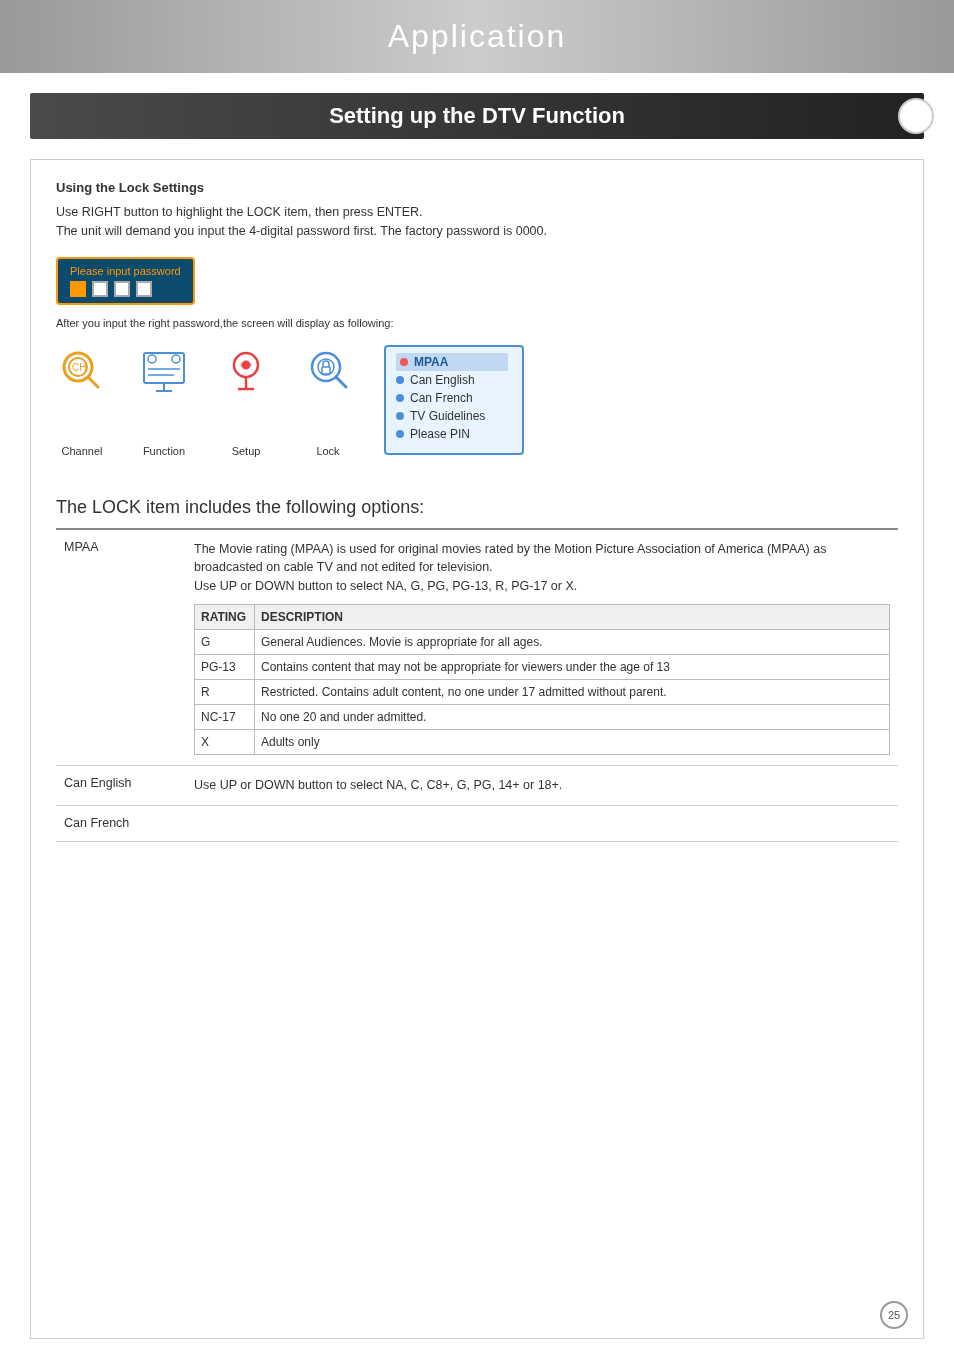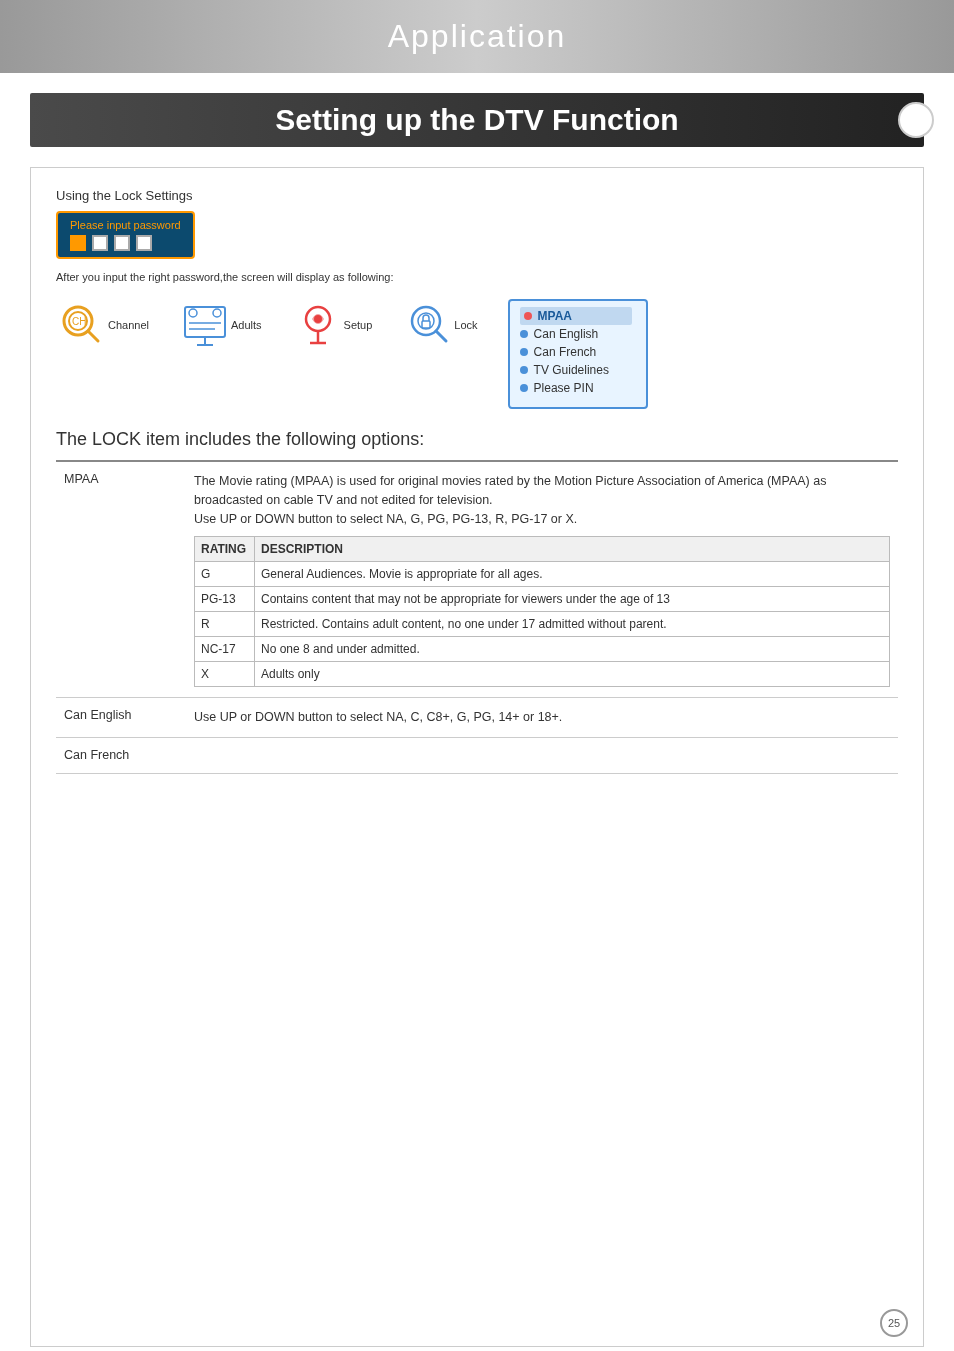--- a/index.html
+++ b/index.html
@@ -25,21 +25,21 @@
       color: #fff;
       letter-spacing: 2px;
     }
 
     
     .section-title-bar {
       background: linear-gradient(to right, #4a4a4a, #222);
       color: #fff;
       text-align: center;
       padding: 10px 20px;
-      font-size: 30px;
+      font-size: 22px;
       font-weight: bold;
       margin: 0 30px 20px 30px;
       position: relative;
       border-radius: 2px;
     }
     .section-title-bar .circle-badge {
       position: absolute;
       right: -10px;
       top: 50%;
       transform: translateY(-50%);
@@ -53,21 +53,21 @@
     
     .main-content {
       margin: 0 30px;
       border: 1px solid #ccc;
       padding: 20px 25px 30px 25px;
       min-height: 1180px;
       position: relative;
     }
 
     .section-heading {
-      font-weight: normal;
+      font-weight: bold;
       font-size: 13px;
       margin-bottom: 8px;
     }
 
     .intro-text {
       font-size: 12.5px;
       line-height: 1.5;
       margin-bottom: 16px;
     }
 
@@ -111,23 +111,24 @@
 
     
     .icons-row {
       display: flex;
       gap: 30px;
       margin-bottom: 20px;
       align-items: flex-end;
     }
     .icon-item {
       display: flex;
-      flex-direction: row;
+      flex-direction: column;
       align-items: center;
       font-size: 11px;
+      gap: 48px;
     }
     .lock-popup {
       border: 2px solid #4a90d9;
       border-radius: 4px;
       background: #e8f4ff;
       padding: 6px 14px 10px 10px;
       min-width: 140px;
     }
     .lock-popup-item {
       display: flex;
@@ -240,20 +241,24 @@
   <span>Setting up the DTV Function</span>
   <div class="circle-badge"></div>
 </div>
 
 <div class="main-content">
 
   
   <div class="section-heading">Using the Lock Settings</div>
 
   
+  <div class="intro-text">
+    <div>Use RIGHT button to highlight the LOCK item, then press ENTER.</div>
+    <div>The unit will demand you input the 4-digital password first. The factory password is 0000.</div>
+  </div>
 
   
   <div class="password-box">
     <div class="password-label">Please input password</div>
     <div class="password-squares">
       <div class="filled-square"></div>
       <div class="empty-square"></div>
       <div class="empty-square"></div>
       <div class="empty-square"></div>
     </div>
@@ -281,21 +286,21 @@
       <div class="icon-item">
         <svg width="52" height="52" viewBox="0 0 52 52">
           <rect x="6" y="8" width="40" height="30" rx="2" fill="none" stroke="#4a90d9" stroke-width="2"></rect>
           <circle cx="14" cy="14" r="4" fill="none" stroke="#4a90d9" stroke-width="1.5"></circle>
           <circle cx="38" cy="14" r="4" fill="none" stroke="#4a90d9" stroke-width="1.5"></circle>
           <line x1="10" y1="24" x2="42" y2="24" stroke="#4a90d9" stroke-width="1.5"></line>
           <line x1="10" y1="30" x2="36" y2="30" stroke="#4a90d9" stroke-width="1.5"></line>
           <line x1="26" y1="38" x2="26" y2="46" stroke="#4a90d9" stroke-width="2"></line>
           <line x1="18" y1="46" x2="34" y2="46" stroke="#4a90d9" stroke-width="2"></line>
         </svg>
-        <span>Adults</span>
+        <span>Function</span>
       </div>
 
       <div class="icon-item">
         <svg width="52" height="52" viewBox="0 0 52 52">
           <circle cx="26" cy="20" r="12" fill="none" stroke="#e84040" stroke-width="2.5"></circle>
           <path d="M20 20 Q26 10 32 20 Q26 30 20 20" fill="#e84040" opacity="0.5"></path>
           <circle cx="26" cy="20" r="4" fill="#e84040"></circle>
           <line x1="26" y1="32" x2="26" y2="44" stroke="#e84040" stroke-width="2.5"></line>
           <line x1="18" y1="44" x2="34" y2="44" stroke="#e84040" stroke-width="2.5"></line>
         </svg>
@@ -369,21 +374,21 @@
             <tr>
               <td>PG-13</td>
               <td>Contains content that may not be appropriate for viewers under the age of 13</td>
             </tr>
             <tr>
               <td>R</td>
               <td>Restricted. Contains adult content, no one under 17 admitted without parent.</td>
             </tr>
             <tr>
               <td>NC-17</td>
-              <td>No one 8 and under admitted.</td>
+              <td>No one 20 and under admitted.</td>
             </tr>
             <tr>
               <td>X</td>
               <td>Adults only</td>
             </tr>
           </tbody>
         </table>
       </div>
     </div>
 

